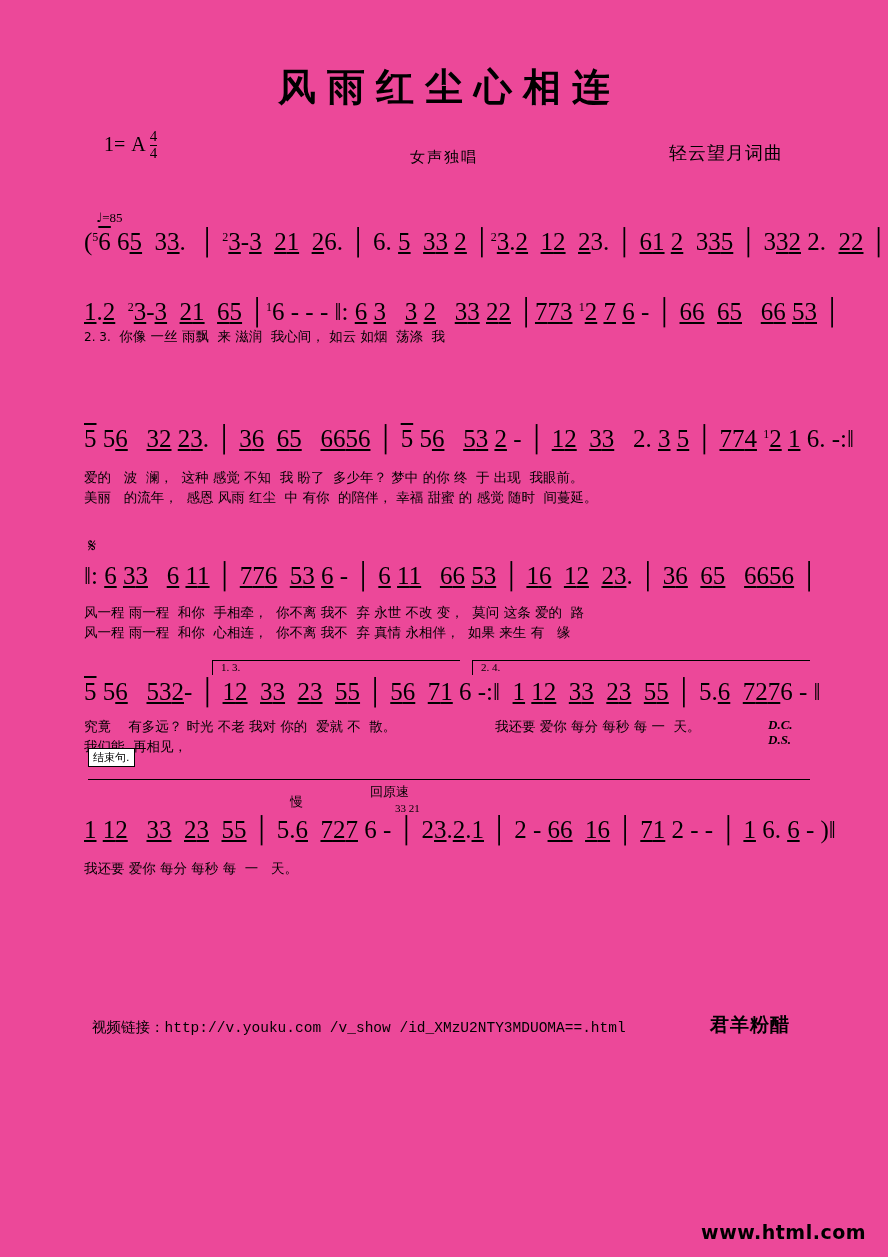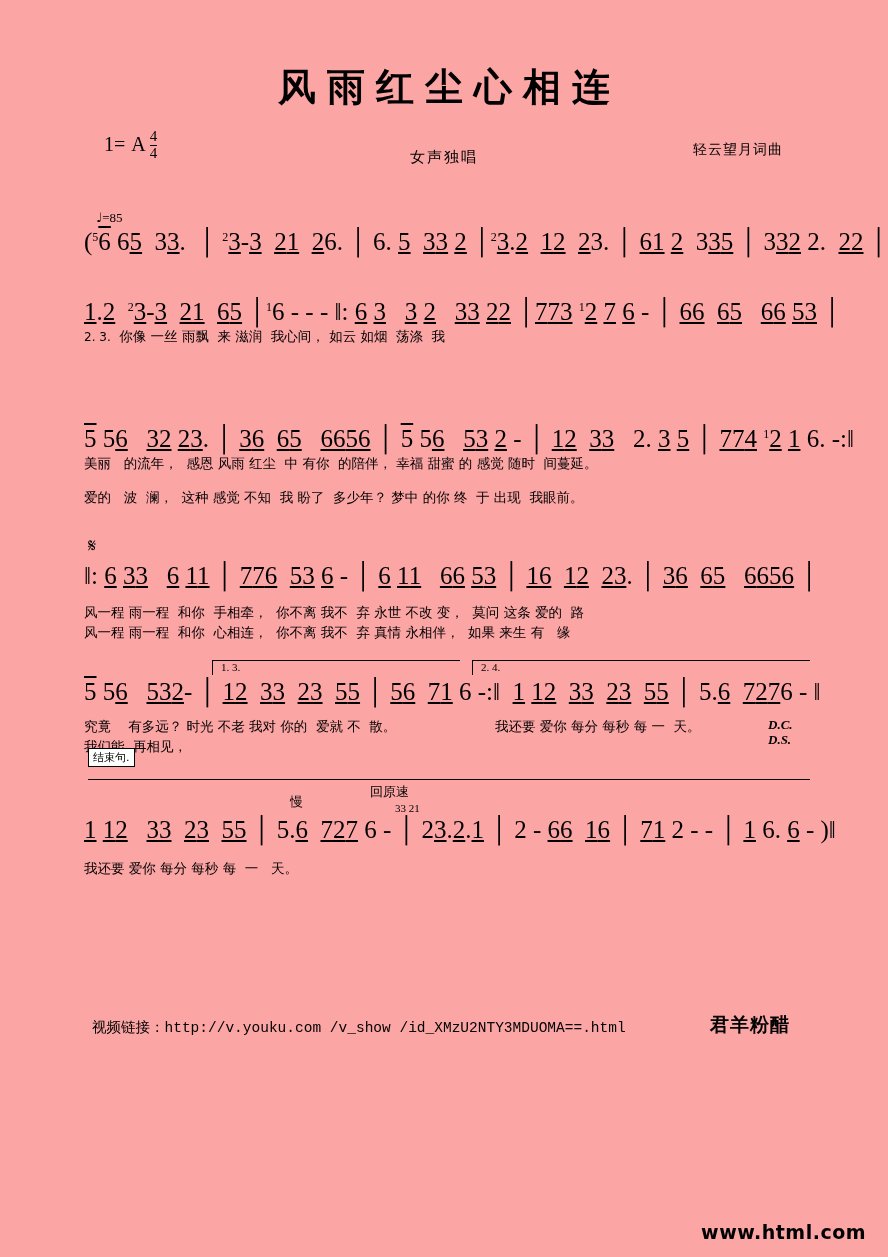--- a/index.html
+++ b/index.html
@@ -13,21 +13,21 @@
     position: relative;
     font-family: "Liberation Serif", serif;
     color: #000;
     overflow: hidden;
   }
   .page {
     position: absolute;
     left: 0; top: 0;
     width: 888px;
     height: 1257px;
-    background: #fca5a5;
+    background: #ec4899;
   }
   
   .title {
     position: absolute;
     top: 62px;
     left: 0;
     width: 888px;
     text-align: center;
     font-family: "DejaVu Serif", serif;
     font-weight: bold;
@@ -60,21 +60,21 @@
     width: 888px;
     text-align: center;
     font-size: 15px;
     font-family: "DejaVu Sans", sans-serif;
     letter-spacing: 2px;
   }
   .composer {
     position: absolute;
     right: 105px;
     top: 141px;
-    font-size: 14px;
+    font-size: 18px;
     font-family: "DejaVu Sans", sans-serif;
     letter-spacing: 1px;
   }
   .tempo {
     position: absolute;
     left: 96px;
     top: 210px;
     font-size: 13px;
     font-family: "Liberation Serif", serif;
   }
@@ -199,22 +199,22 @@
     <div class="notes">(<span style="font-size:12px;vertical-align:super;">5</span><span style="text-decoration:overline;">6</span> 6<span style="text-decoration:underline;">5</span>&nbsp; 3<span style="text-decoration:underline;">3</span>.&nbsp;&nbsp;│&nbsp;<span style="font-size:12px;vertical-align:super;">2</span><span style="text-decoration:underline;">3</span>-<span style="text-decoration:underline;">3</span>&nbsp; <span style="text-decoration:underline;">2</span><span style="text-decoration:underline;">1</span>&nbsp; <span style="text-decoration:underline;">2</span>6.&nbsp;│&nbsp;6.&nbsp;<span style="text-decoration:underline;">5</span>&nbsp; <span style="text-decoration:underline;">3</span><span style="text-decoration:underline;">3</span>&nbsp;<span style="text-decoration:underline;">2</span>&nbsp;│<span style="font-size:12px;vertical-align:super;">2</span><span style="text-decoration:underline;">3</span>.<span style="text-decoration:underline;">2</span>&nbsp; <span style="text-decoration:underline;">1</span><span style="text-decoration:underline;">2</span>&nbsp; <span style="text-decoration:underline;">2</span>3.&nbsp;│&nbsp;<span style="text-decoration:underline;">6</span><span style="text-decoration:underline;">1</span>&nbsp;<span style="text-decoration:underline;">2</span>&nbsp; 3<span style="text-decoration:underline;">3</span><span style="text-decoration:underline;">5</span>&nbsp;│&nbsp;3<span style="text-decoration:underline;">3</span><span style="text-decoration:underline;">2</span>&nbsp;2.&nbsp; <span style="text-decoration:underline;">2</span><span style="text-decoration:underline;">2</span>&nbsp;│</div>
   </div>
 
   <div class="sys" style="top:298px;">
     <div class="notes"><span style="text-decoration:underline;">1</span>.<span style="text-decoration:underline;">2</span>&nbsp; <span style="font-size:12px;vertical-align:super;">2</span><span style="text-decoration:underline;">3</span>-<span style="text-decoration:underline;">3</span>&nbsp; <span style="text-decoration:underline;">2</span><span style="text-decoration:underline;">1</span>&nbsp; <span style="text-decoration:underline;">6</span><span style="text-decoration:underline;">5</span>&nbsp;│<span style="font-size:12px;vertical-align:super;">1</span>6 - - -&nbsp;‖:&nbsp;<span style="text-decoration:underline;">6</span>&nbsp;<span style="text-decoration:underline;">3</span>&nbsp;&nbsp; <span style="text-decoration:underline;">3</span>&nbsp;<span style="text-decoration:underline;">2</span>&nbsp;&nbsp; <span style="text-decoration:underline;">3</span><span style="text-decoration:underline;">3</span>&nbsp;<span style="text-decoration:underline;">2</span><span style="text-decoration:underline;">2</span>&nbsp;│<span style="text-decoration:underline;">7</span><span style="text-decoration:underline;">7</span><span style="text-decoration:underline;">3</span>&nbsp;<span style="font-size:12px;vertical-align:super;">1</span><span style="text-decoration:underline;">2</span>&nbsp;<span style="text-decoration:underline;">7</span>&nbsp;<span style="text-decoration:underline;">6</span>&nbsp;-&nbsp;│&nbsp;<span style="text-decoration:underline;">6</span><span style="text-decoration:underline;">6</span>&nbsp;&nbsp;<span style="text-decoration:underline;">6</span><span style="text-decoration:underline;">5</span>&nbsp;&nbsp; <span style="text-decoration:underline;">6</span><span style="text-decoration:underline;">6</span>&nbsp;<span style="text-decoration:underline;">5</span><span style="text-decoration:underline;">3</span>&nbsp;│</div>
     <div class="lyric"><span class="small-num">2. 3.</span>&nbsp;&nbsp;<span>你像 一丝 雨飘  来 滋润  我心间， 如云 如烟  荡涤  我</span></div>
   </div>
 
   <div class="sys" style="top:425px;">
     <div class="notes"><span style="text-decoration:overline;">5</span>&nbsp;5<span style="text-decoration:underline;">6</span>&nbsp;&nbsp; <span style="text-decoration:underline;">3</span><span style="text-decoration:underline;">2</span>&nbsp;<span style="text-decoration:underline;">2</span><span style="text-decoration:underline;">3</span>.&nbsp;│&nbsp;<span style="text-decoration:underline;">3</span><span style="text-decoration:underline;">6</span>&nbsp;&nbsp;<span style="text-decoration:underline;">6</span><span style="text-decoration:underline;">5</span>&nbsp;&nbsp; <span style="text-decoration:underline;">6</span><span style="text-decoration:underline;">6</span><span style="text-decoration:underline;">5</span><span style="text-decoration:underline;">6</span>&nbsp;│&nbsp;<span style="text-decoration:overline;">5</span>&nbsp;5<span style="text-decoration:underline;">6</span>&nbsp;&nbsp; <span style="text-decoration:underline;">5</span><span style="text-decoration:underline;">3</span>&nbsp;<span style="text-decoration:underline;">2</span>&nbsp;-&nbsp;│&nbsp;<span style="text-decoration:underline;">1</span><span style="text-decoration:underline;">2</span>&nbsp;&nbsp;<span style="text-decoration:underline;">3</span><span style="text-decoration:underline;">3</span>&nbsp;&nbsp; 2.&nbsp;<span style="text-decoration:underline;">3</span>&nbsp;<span style="text-decoration:underline;">5</span>&nbsp;│&nbsp;<span style="text-decoration:underline;">7</span><span style="text-decoration:underline;">7</span><span style="text-decoration:underline;">4</span>&nbsp;<span style="font-size:12px;vertical-align:super;">1</span><span style="text-decoration:underline;">2</span>&nbsp;<span style="text-decoration:underline;">1</span>&nbsp;6.&nbsp;-:‖</div>
+    <div class="lyric" style="margin-top:14px;">爱的   波  澜，  这种 感觉 不知  我 盼了  多少年？ 梦中 的你 终  于 出现  我眼前。</div>
     <div class="lyric">美丽   的流年，  感恩 风雨 红尘  中 有你  的陪伴， 幸福 甜蜜 的 感觉 随时  间蔓延。</div>
-    <div class="lyric" style="margin-top:14px;">爱的   波  澜，  这种 感觉 不知  我 盼了  多少年？ 梦中 的你 终  于 出现  我眼前。</div>
   </div>
 
   <div class="segno-mark" style="left:88px; top:534px;">𝄋</div>
   <div class="sys" style="top:562px;">
     <div class="notes">‖:&nbsp;<span style="text-decoration:underline;">6</span>&nbsp;<span style="text-decoration:underline;">3</span><span style="text-decoration:underline;">3</span>&nbsp;&nbsp; <span style="text-decoration:underline;">6</span>&nbsp;<span style="text-decoration:underline;">1</span><span style="text-decoration:underline;">1</span>&nbsp;│&nbsp;<span style="text-decoration:underline;">7</span><span style="text-decoration:underline;">7</span><span style="text-decoration:underline;">6</span>&nbsp;&nbsp;<span style="text-decoration:underline;">5</span><span style="text-decoration:underline;">3</span>&nbsp;<span style="text-decoration:underline;">6</span>&nbsp;-&nbsp;│&nbsp;<span style="text-decoration:underline;">6</span>&nbsp;<span style="text-decoration:underline;">1</span><span style="text-decoration:underline;">1</span>&nbsp;&nbsp; <span style="text-decoration:underline;">6</span><span style="text-decoration:underline;">6</span>&nbsp;<span style="text-decoration:underline;">5</span><span style="text-decoration:underline;">3</span>&nbsp;│&nbsp;<span style="text-decoration:underline;">1</span><span style="text-decoration:underline;">6</span>&nbsp;&nbsp;<span style="text-decoration:underline;">1</span><span style="text-decoration:underline;">2</span>&nbsp;&nbsp;<span style="text-decoration:underline;">2</span><span style="text-decoration:underline;">3</span>.&nbsp;│&nbsp;<span style="text-decoration:underline;">3</span><span style="text-decoration:underline;">6</span>&nbsp;&nbsp;<span style="text-decoration:underline;">6</span><span style="text-decoration:underline;">5</span>&nbsp;&nbsp; <span style="text-decoration:underline;">6</span><span style="text-decoration:underline;">6</span><span style="text-decoration:underline;">5</span><span style="text-decoration:underline;">6</span>&nbsp;│</div>
     <div class="lyric" style="margin-top:12px;">风一程 雨一程  和你  手相牵，  你不离 我不  弃 永世 不改 变，  莫问 这条 爱的  路</div>
     <div class="lyric">风一程 雨一程  和你  心相连，  你不离 我不  弃 真情 永相伴，  如果 来生 有   缘</div>
   </div>
 
   <div class="volta" style="left:212px; top:660px; width:248px;">1. 3.</div>

